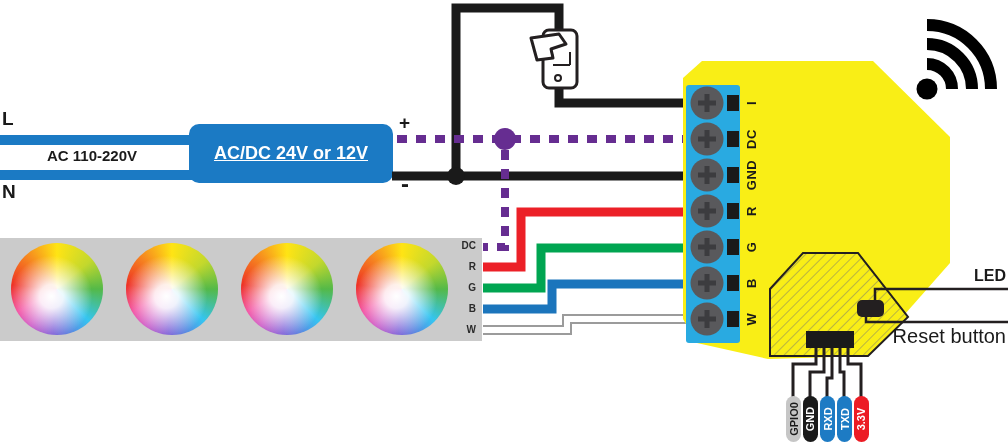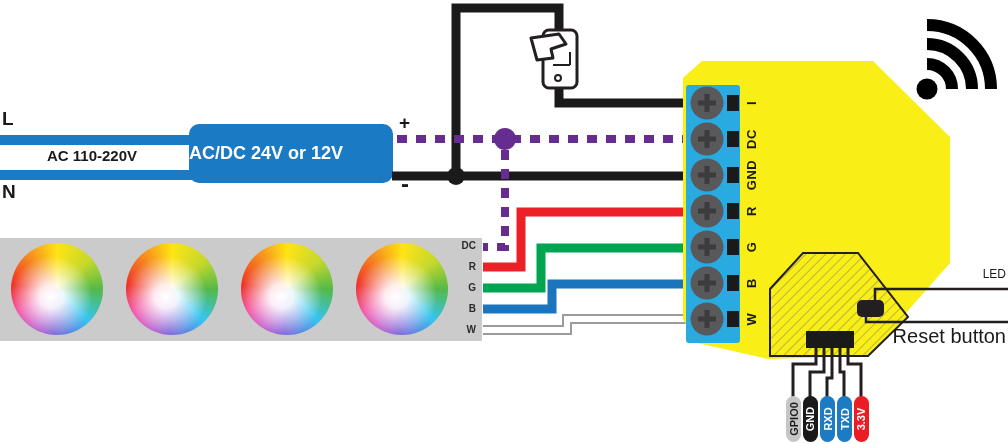--- a/index.html
+++ b/index.html
@@ -11,29 +11,29 @@
   
   .strip{left:0;top:238px;width:482px;height:103px;background:#cbcbcb;}
   .wheel{position:absolute;top:5px;width:92px;height:92px;border-radius:50%;
     background:
       radial-gradient(circle at 44% 58%, rgba(255,255,255,1) 0%, rgba(255,255,255,.9) 16%, rgba(255,255,255,0) 55%),
       conic-gradient(from 0deg, #ffe414 0deg, #c3d82d 50deg, #54b948 90deg, #35c5f1 135deg, #5f84e0 165deg, #7a5cd6 185deg, #c94fc3 215deg, #f2439b 240deg, #ee3124 275deg, #f58220 315deg, #ffe414 360deg);
   }
   .strip-pin{position:absolute;right:6px;font-size:10px;font-weight:bold;line-height:10px;color:#2b2b2b;}
   
   .converter{left:189px;top:124px;width:204px;height:59px;background:#1b7ac4;border-radius:10px;
-    display:flex;align-items:center;justify-content:flex-start;color:#fff;font-size:18px;font-weight:bold;}
+    display:flex;align-items:center;justify-content:center;color:#fff;font-size:18px;font-weight:bold;text-decoration:underline;}
   
   .lbl{font-weight:bold;}
   .lbl-L{left:2px;top:108px;font-size:19px;}
   .lbl-N{left:2px;top:181px;font-size:19px;}
   .lbl-ac{left:27px;top:147px;font-size:15px;margin-left:20px;}
   .lbl-plus{left:399px;top:112px;font-size:19px;}
   .lbl-minus{left:401px;top:170px;font-size:24px;}
-  .lbl-led{right:2px;top:267px;font-size:12px;font-weight:400;}
+  .lbl-led{right:2px;top:267px;font-size:16px;font-weight:700;}
   .lbl-reset{right:2px;top:325px;font-size:20px;font-weight:400;}
   
   .term{left:726px;width:50px;height:50px;display:flex;align-items:center;justify-content:center;
     transform:rotate(-90deg);font-size:13px;font-weight:bold;letter-spacing:.5px;}
   
   .pill{top:396px;width:15px;height:46px;border-radius:8px;display:flex;align-items:center;justify-content:center;}
   .pill span{transform:rotate(-90deg);white-space:nowrap;font-size:11px;font-weight:bold;}
   svg{position:absolute;left:0;top:0;}
 </style>
 </head>

